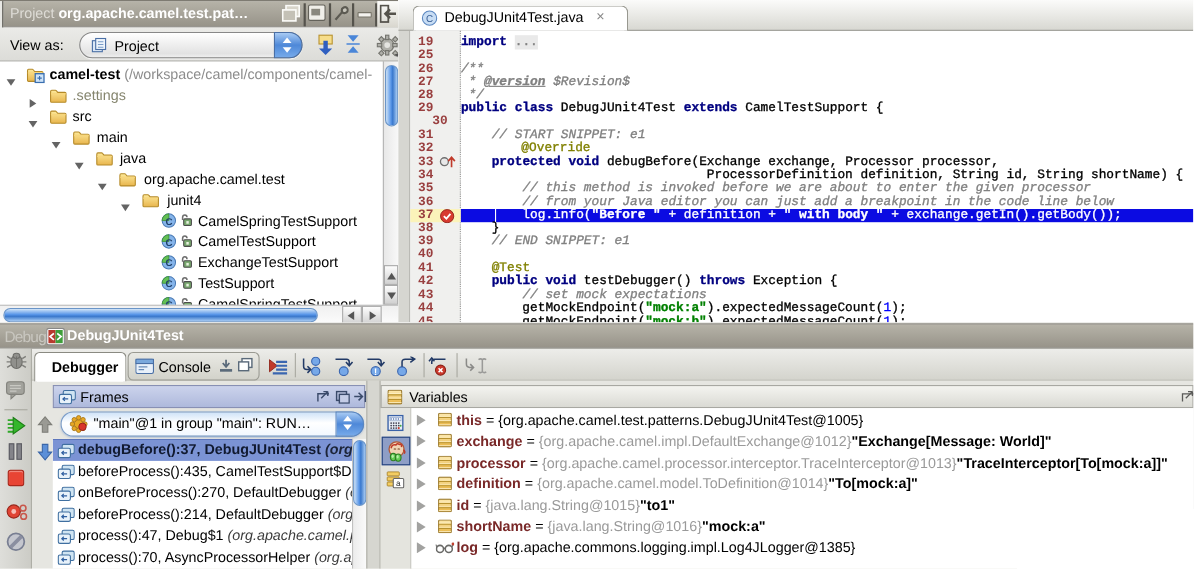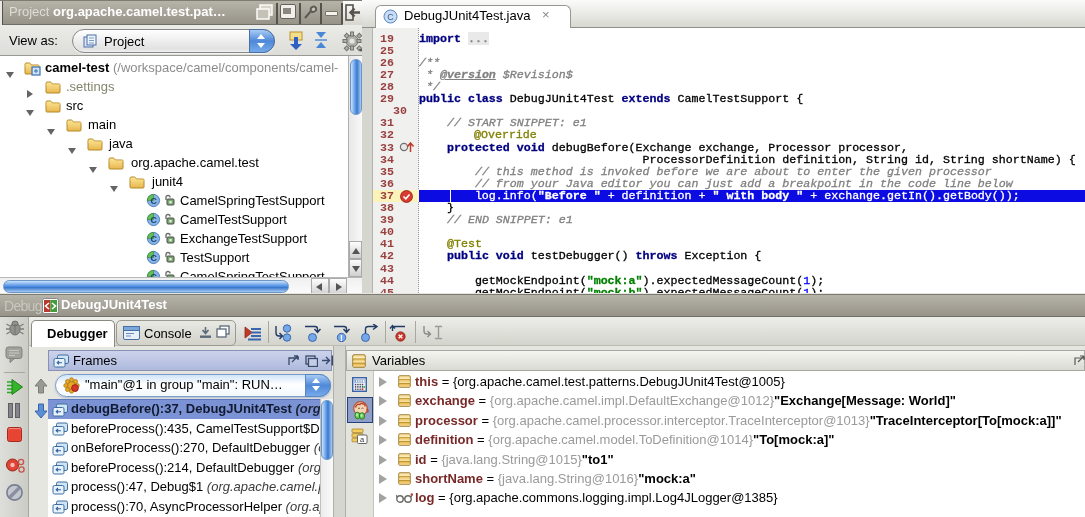--- a/index.html
+++ b/index.html
@@ -317,20 +317,21 @@
  <div class="abs mono" style="left:57px;top:129.4px;margin-left:27px;">    <span class="an">@Override</span></div>
  <div class="abs mono" style="left:57px;top:141.5px;">    <span class="kw">protected void</span> debugBefore(Exchange exchange, Processor processor,</div>
  <div class="abs mono" style="left:57px;top:165.7px;">        <span class="cm">// this method is invoked before we are about to enter the given processor</span></div>
  <div class="abs mono" style="left:57px;top:153.6px;">                                ProcessorDefinition definition, String id, String shortName) {</div>
  <div class="abs mono" style="left:57px;top:177.8px;">        <span class="cm">// from your Java editor you can just add a breakpoint in the code line below</span></div>
  <div class="abs mono" style="left:57px;top:189.9px;"><span style="color:#fff;">        log.info(<b>"Before "</b> + definition + <b>" with body "</b> + exchange.getIn().getBody());</span></div>
  <div class="abs mono" style="left:57px;top:202.0px;">    }</div>
  <div class="abs mono" style="left:57px;top:214.1px;">    <span class="cm">// END SNIPPET: e1</span></div>
  <div class="abs mono" style="left:57px;top:238.3px;">    <span class="an">@Test</span></div>
  <div class="abs mono" style="left:57px;top:250.4px;">    <span class="kw">public void</span> testDebugger() <span class="kw">throws</span> Exception {</div>
+ <div class="abs mono" style="left:57px;top:262.5px;">        <span class="cm">// set mock expectations</span></div>
  <div class="abs mono" style="left:57px;top:274.6px;">        getMockEndpoint(<span class="st">"mock:a"</span>).expectedMessageCount(<span class="nm">1</span>);</div>
  <div class="abs mono" style="left:57px;top:286.7px;">        getMockEndpoint(<span class="st">"mock:b"</span>).expectedMessageCount(<span class="nm">1</span>);</div>
 </div>
 
 <div class="abs" id="debugpanel" style="left:0;top:293px;width:1085px;height:224px;background:#e6e6e1;">
 
  <div class="abs tbar" style="left:0;top:1px;width:1085px;height:23px;">
   <div class="abs" style="left:4px;top:3px;font-size:14px;color:#c9c7c0;letter-spacing:-0.7px;">Debug</div>
   <svg class="abs" style="left:42px;top:3px;" width="17" height="16">
           <rect x="0.5" y="0.5" width="16" height="15" rx="2" fill="#fff" stroke="#888"></rect>

